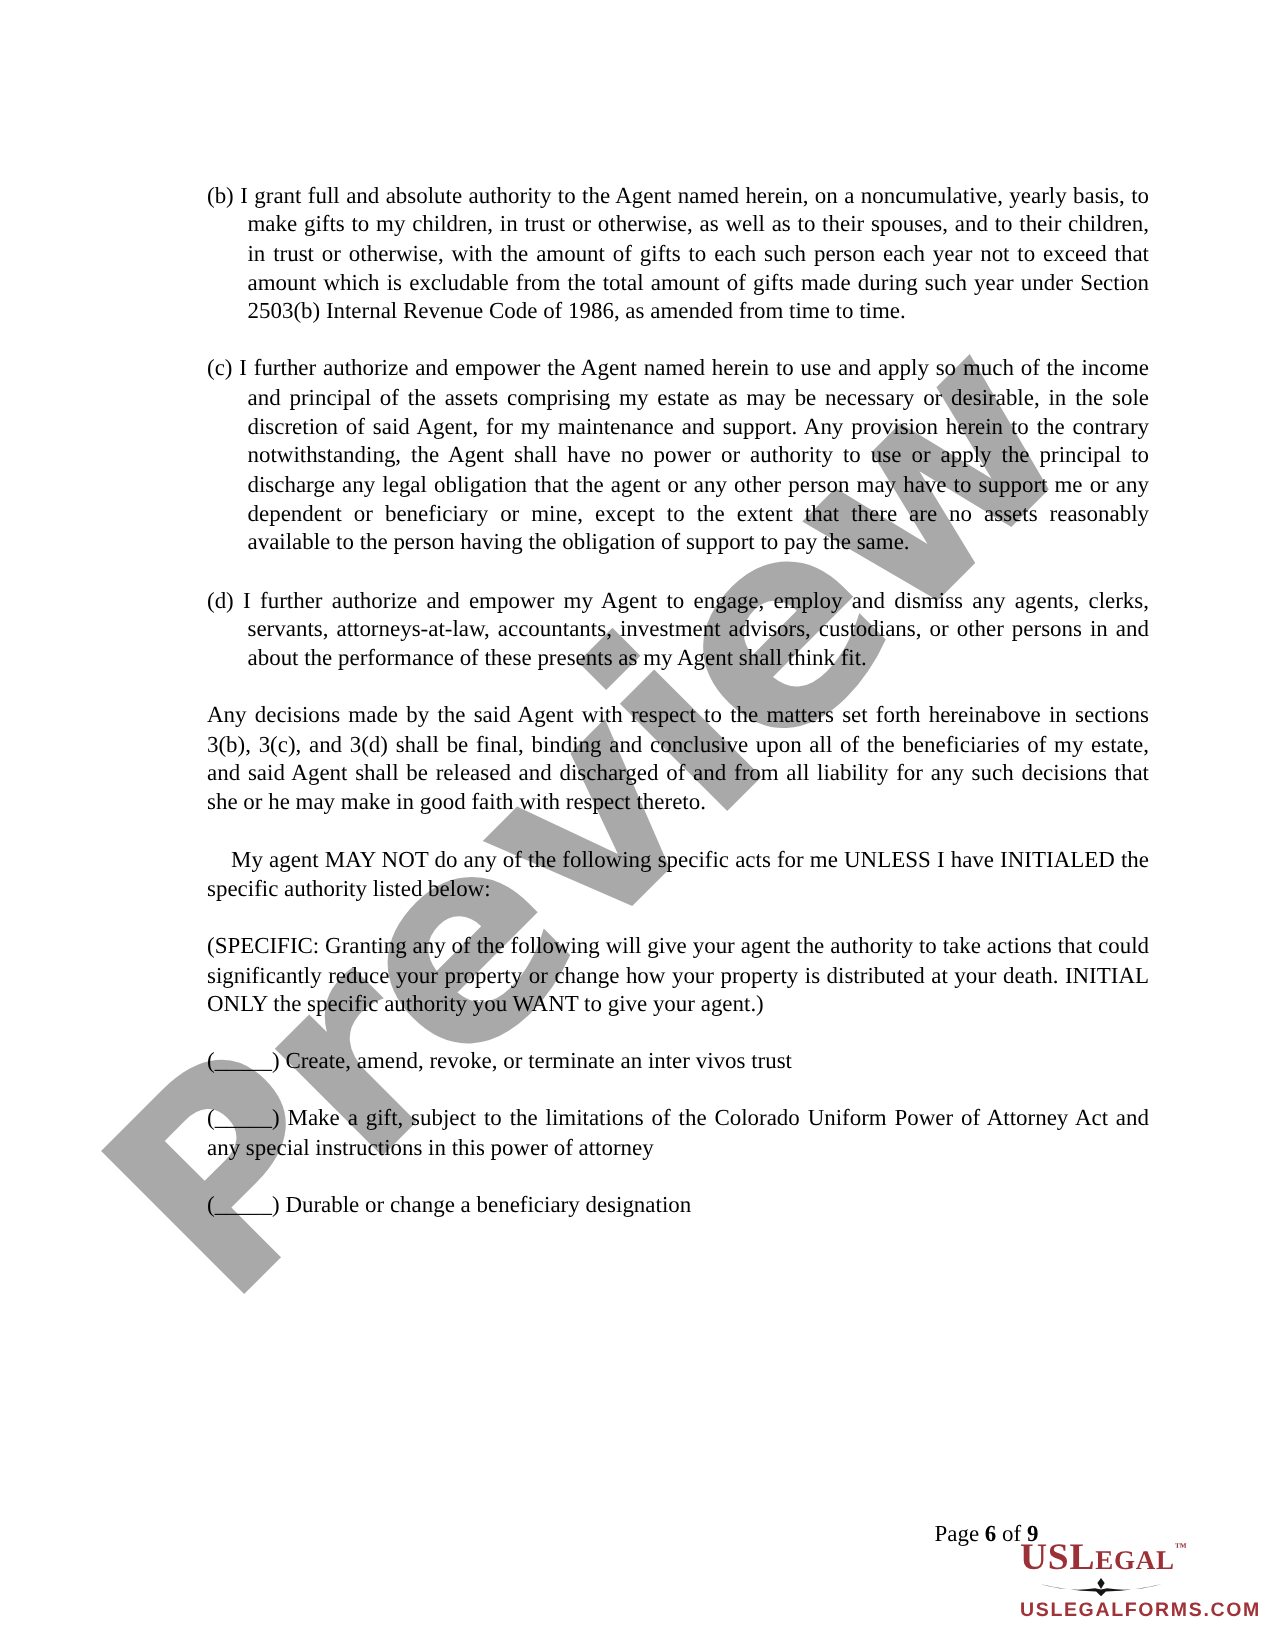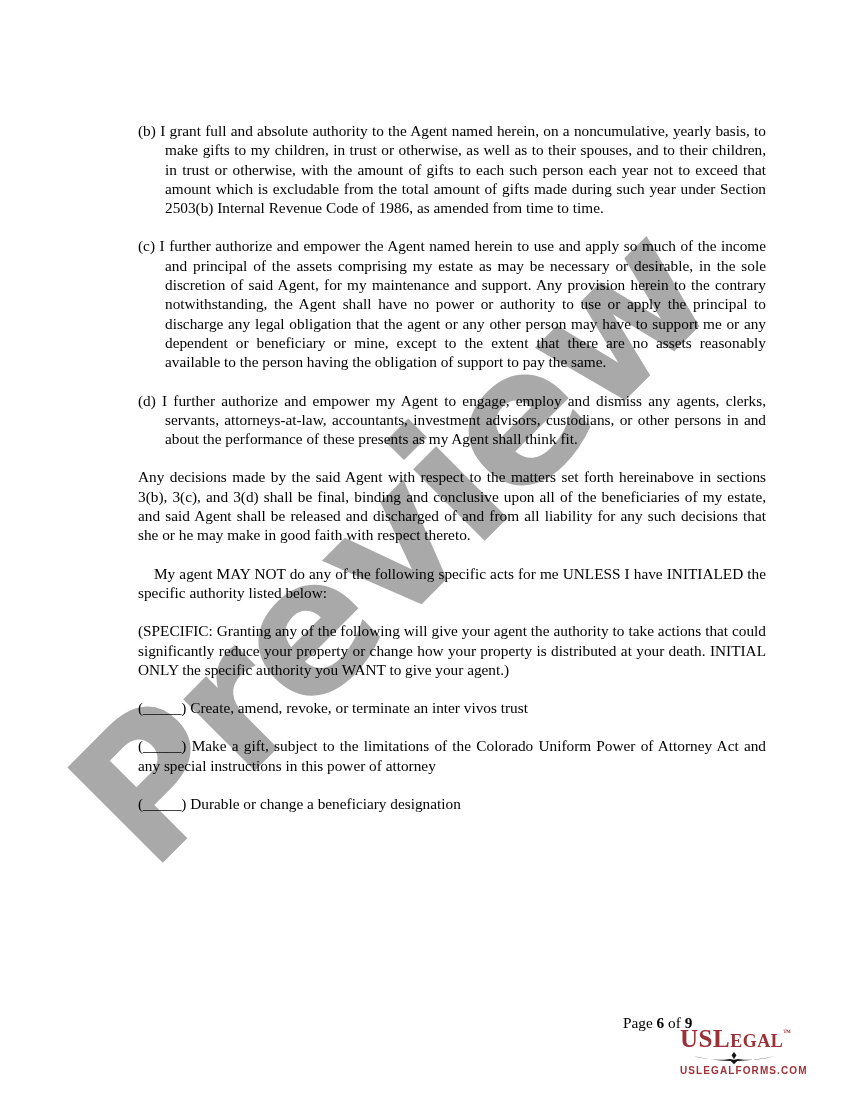--- a/index.html
+++ b/index.html
@@ -80,21 +80,21 @@
     z-index: 2;
     line-height: 1;
   }
   .logo-line { white-space: nowrap; color: #9b3036; font-weight: bold; }
   .logo-big  { font-size: 25px; font-family: "Liberation Serif", serif; letter-spacing: 0.5px; }
   .logo-small{ font-size: 18px; font-family: "Liberation Serif", serif; letter-spacing: 0.5px; }
   .logo-tm   { font-size: 8px; vertical-align: 12px; color: #9b3036; }
   .eagle { display: block; width: 96px; height: 13px; margin: 1px auto 1px auto; }
   .logo-domain {
     font-family: "Liberation Sans", sans-serif;
-    font-size: 10px;
+    font-size: 13px;
     font-weight: bold;
     letter-spacing: 1.1px;
     color: #a03338;
     margin-top: 1px;
   }
 </style>
 </head>
 <body>
 
 <div class="page">

